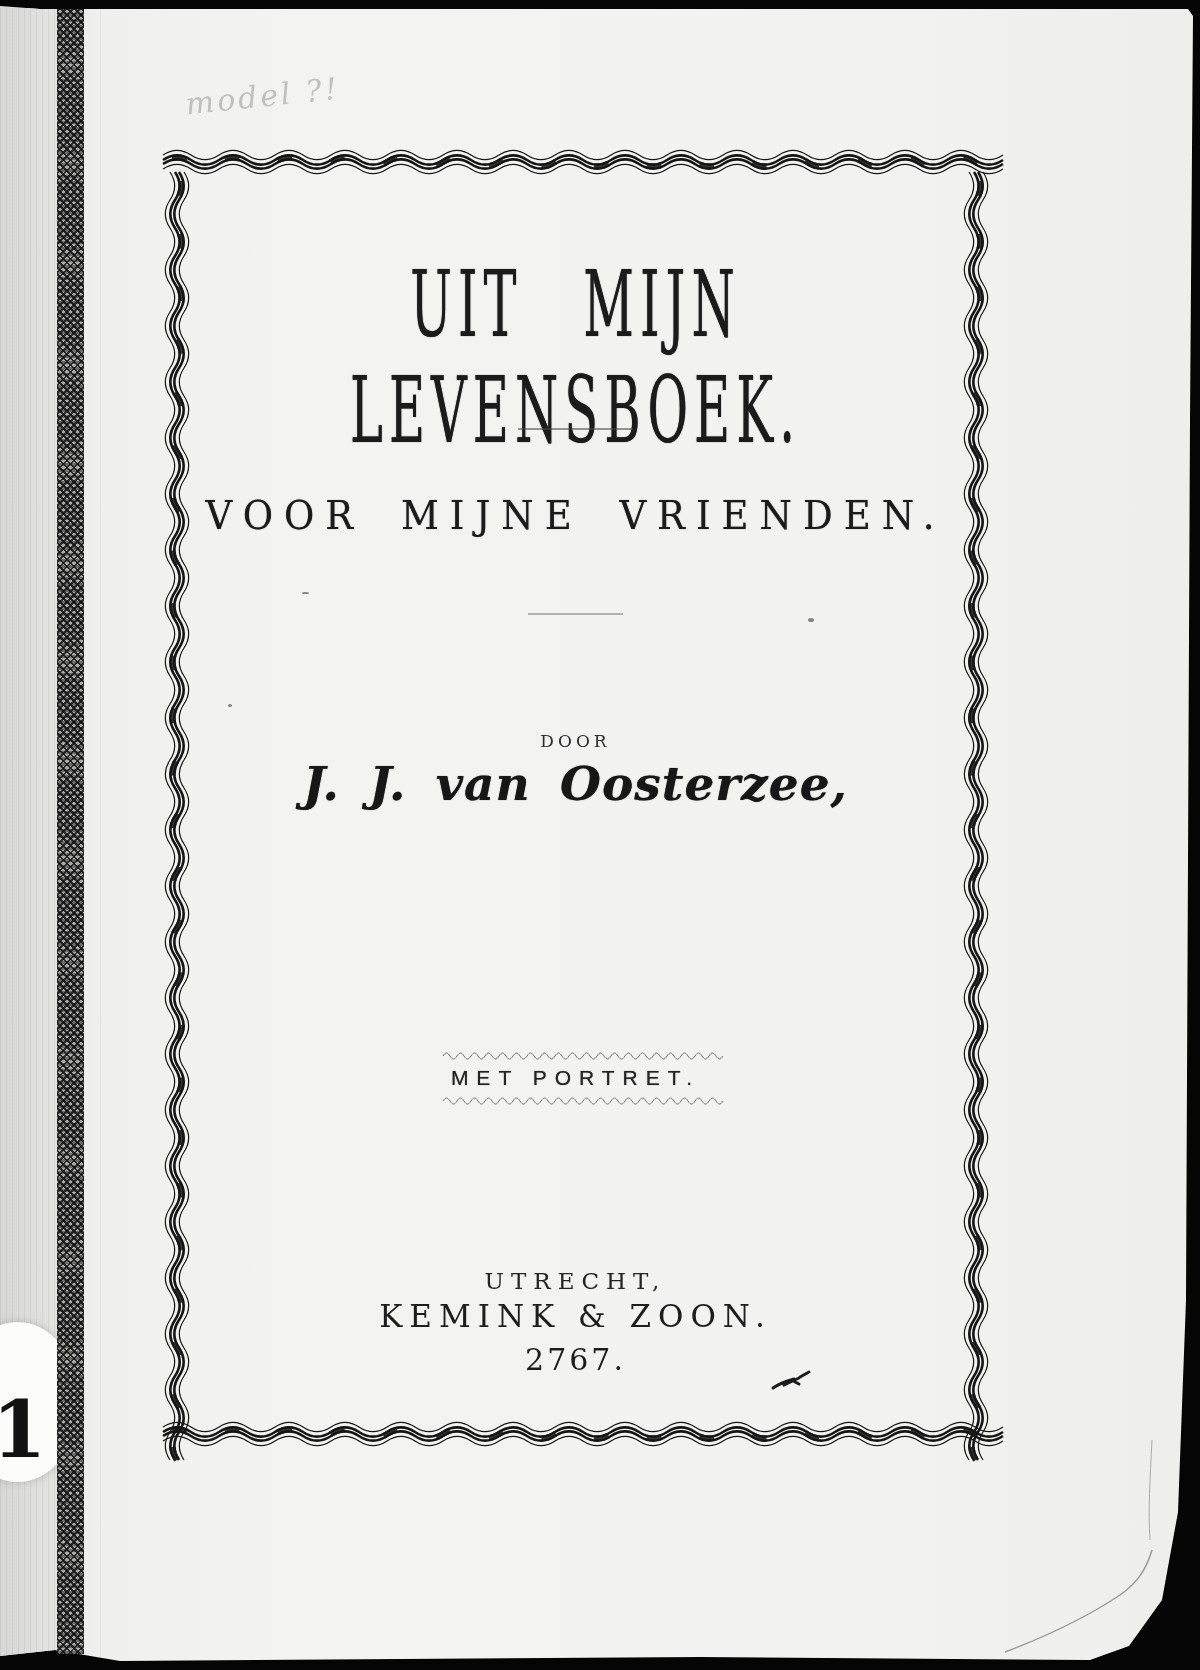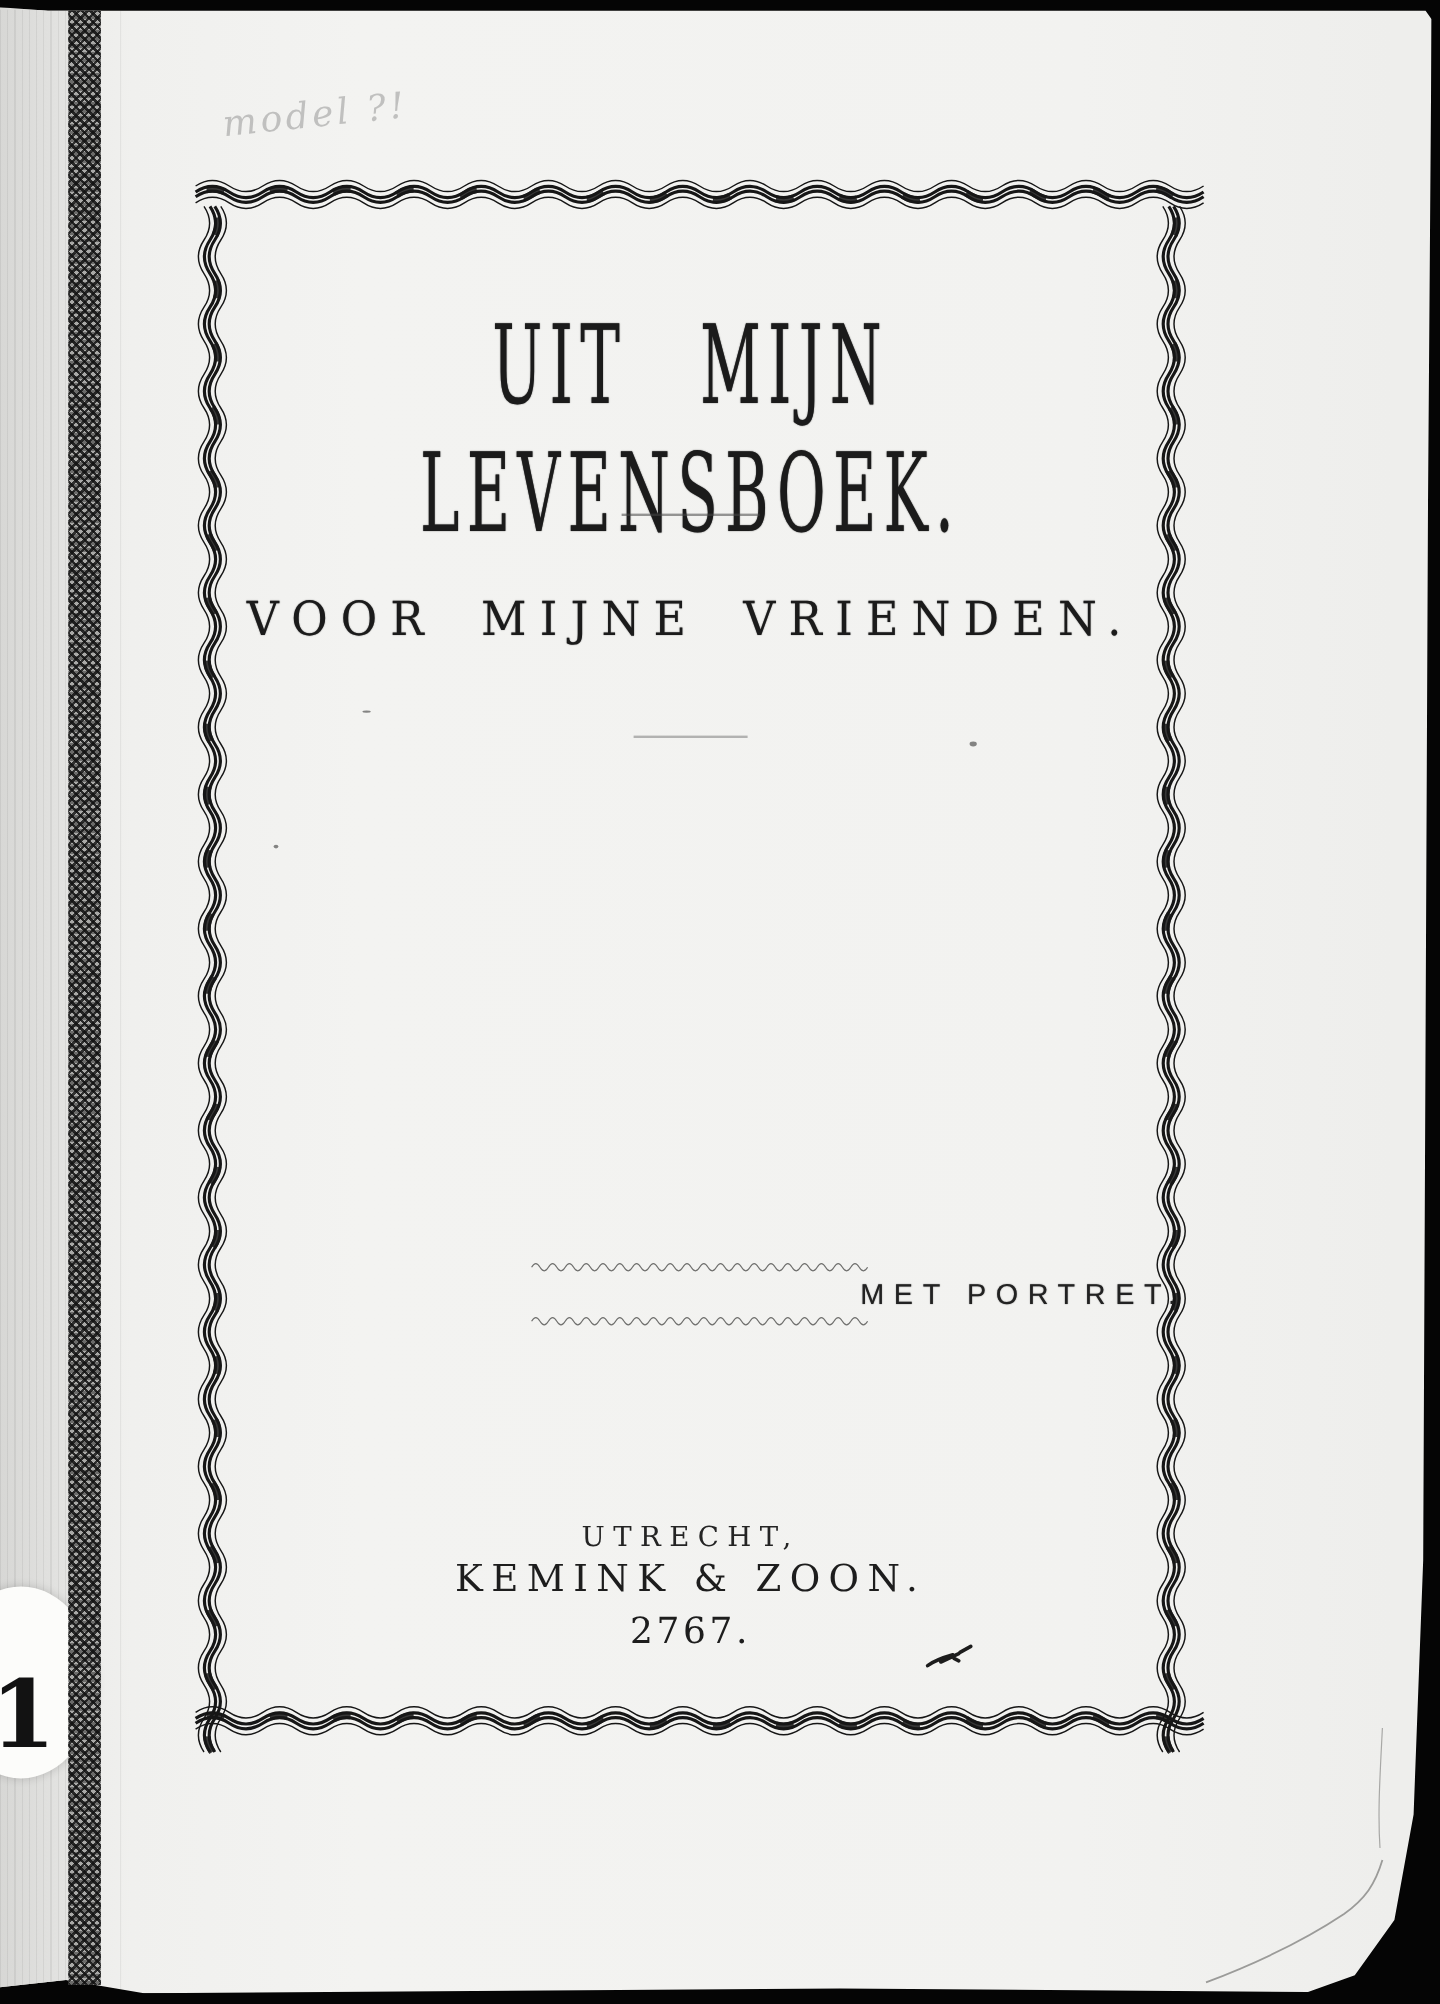--- a/index.html
+++ b/index.html
@@ -59,23 +59,22 @@
   .rule-2{left:528px;top:613px;width:95px;background:rgba(100,100,100,0.45);}
   .byline-label{top:731px;font-size:17px;letter-spacing:4px;color:#2e2e2e;}
   .author{
     top:756px;font-size:47px;font-weight:bold;font-style:italic;
     letter-spacing:1px;word-spacing:12px;color:#171717;
     text-shadow:0 0 1px rgba(10,10,10,0.7);
   }
   .author-role{top:880px;font-size:21px;font-style:italic;letter-spacing:1.5px;word-spacing:7px;color:#2b2b2b;}
   .portrait-note{
     top:1066px;font-family:"Liberation Sans",sans-serif;
-    font-size:24px;letter-spacing:8px;color:#222;
+    font-size:21px;letter-spacing:8px;color:#222;
     text-shadow:0 0 1px rgba(20,20,20,0.65);
-    text-align:right;
   }
   svg.squiggle{position:absolute;left:443px;width:270px;height:10px;z-index:3;overflow:visible;}
   #squiggle-top{top:1051px;}
   #squiggle-bottom{top:1096px;}
   .imprint-city{top:1268px;font-size:23px;letter-spacing:7px;color:#242424;}
   .imprint-publisher{top:1298px;font-size:31px;letter-spacing:7px;color:#1d1d1d;}
   .imprint-year{top:1342px;font-size:30px;letter-spacing:3px;color:#1d1d1d;}
   
   .pencil-note{
     position:absolute;left:185px;top:72px;width:280px;
@@ -146,20 +145,22 @@
       </g>
     </svg>
 
   <div class="pencil-note">model ?!</div>
 
   <div class="cblock main-title">UIT MIJN LEVENSBOEK.</div>
   <div class="rule rule-1"></div>
   <div class="cblock subtitle">VOOR MIJNE VRIENDEN.</div>
   <div class="rule rule-2"></div>
 
+  <div class="cblock byline-label">DOOR</div>
+  <div class="cblock author">J. J. van Oosterzee,</div>
 
   <svg id="squiggle-top" class="squiggle" xmlns="http://www.w3.org/2000/svg" viewBox="0 0 270 10">
       <path d="M0 5 c 2.5 -4, 4.5 -4, 7 0 c 2.5 4, 4.5 4, 7 0 c 2.5 -4, 4.5 -4, 7 0 c 2.5 4, 4.5 4, 7 0 c 2.5 -4, 4.5 -4, 7 0 c 2.5 4, 4.5 4, 7 0 c 2.5 -4, 4.5 -4, 7 0 c 2.5 4, 4.5 4, 7 0 c 2.5 -4, 4.5 -4, 7 0 c 2.5 4, 4.5 4, 7 0 c 2.5 -4, 4.5 -4, 7 0 c 2.5 4, 4.5 4, 7 0 c 2.5 -4, 4.5 -4, 7 0 c 2.5 4, 4.5 4, 7 0 c 2.5 -4, 4.5 -4, 7 0 c 2.5 4, 4.5 4, 7 0 c 2.5 -4, 4.5 -4, 7 0 c 2.5 4, 4.5 4, 7 0 c 2.5 -4, 4.5 -4, 7 0 c 2.5 4, 4.5 4, 7 0 c 2.5 -4, 4.5 -4, 7 0 c 2.5 4, 4.5 4, 7 0 c 2.5 -4, 4.5 -4, 7 0 c 2.5 4, 4.5 4, 7 0 c 2.5 -4, 4.5 -4, 7 0 c 2.5 4, 4.5 4, 7 0 c 2.5 -4, 4.5 -4, 7 0 c 2.5 4, 4.5 4, 7 0 c 2.5 -4, 4.5 -4, 7 0 c 2.5 4, 4.5 4, 7 0 c 2.5 -4, 4.5 -4, 7 0 c 2.5 4, 4.5 4, 7 0 c 2.5 -4, 4.5 -4, 7 0 c 2.5 4, 4.5 4, 7 0 c 2.5 -4, 4.5 -4, 7 0 c 2.5 4, 4.5 4, 7 0 c 2.5 -4, 4.5 -4, 7 0 c 2.5 4, 4.5 4, 7 0 c 2.5 -4, 4.5 -4, 7 0 c 2.5 4, 4.5 4, 7 0" fill="none" stroke="#6f6f6d" stroke-width="1"></path>
     </svg>
   <div class="cblock portrait-note">MET PORTRET.</div>
   <svg id="squiggle-bottom" class="squiggle" xmlns="http://www.w3.org/2000/svg" viewBox="0 0 270 10">
       <path d="M0 5 c 2.5 -4, 4.5 -4, 7 0 c 2.5 4, 4.5 4, 7 0 c 2.5 -4, 4.5 -4, 7 0 c 2.5 4, 4.5 4, 7 0 c 2.5 -4, 4.5 -4, 7 0 c 2.5 4, 4.5 4, 7 0 c 2.5 -4, 4.5 -4, 7 0 c 2.5 4, 4.5 4, 7 0 c 2.5 -4, 4.5 -4, 7 0 c 2.5 4, 4.5 4, 7 0 c 2.5 -4, 4.5 -4, 7 0 c 2.5 4, 4.5 4, 7 0 c 2.5 -4, 4.5 -4, 7 0 c 2.5 4, 4.5 4, 7 0 c 2.5 -4, 4.5 -4, 7 0 c 2.5 4, 4.5 4, 7 0 c 2.5 -4, 4.5 -4, 7 0 c 2.5 4, 4.5 4, 7 0 c 2.5 -4, 4.5 -4, 7 0 c 2.5 4, 4.5 4, 7 0 c 2.5 -4, 4.5 -4, 7 0 c 2.5 4, 4.5 4, 7 0 c 2.5 -4, 4.5 -4, 7 0 c 2.5 4, 4.5 4, 7 0 c 2.5 -4, 4.5 -4, 7 0 c 2.5 4, 4.5 4, 7 0 c 2.5 -4, 4.5 -4, 7 0 c 2.5 4, 4.5 4, 7 0 c 2.5 -4, 4.5 -4, 7 0 c 2.5 4, 4.5 4, 7 0 c 2.5 -4, 4.5 -4, 7 0 c 2.5 4, 4.5 4, 7 0 c 2.5 -4, 4.5 -4, 7 0 c 2.5 4, 4.5 4, 7 0 c 2.5 -4, 4.5 -4, 7 0 c 2.5 4, 4.5 4, 7 0 c 2.5 -4, 4.5 -4, 7 0 c 2.5 4, 4.5 4, 7 0 c 2.5 -4, 4.5 -4, 7 0 c 2.5 4, 4.5 4, 7 0" fill="none" stroke="#6f6f6d" stroke-width="1"></path>
     </svg>
 
   <div class="cblock imprint-city">UTRECHT,</div>

